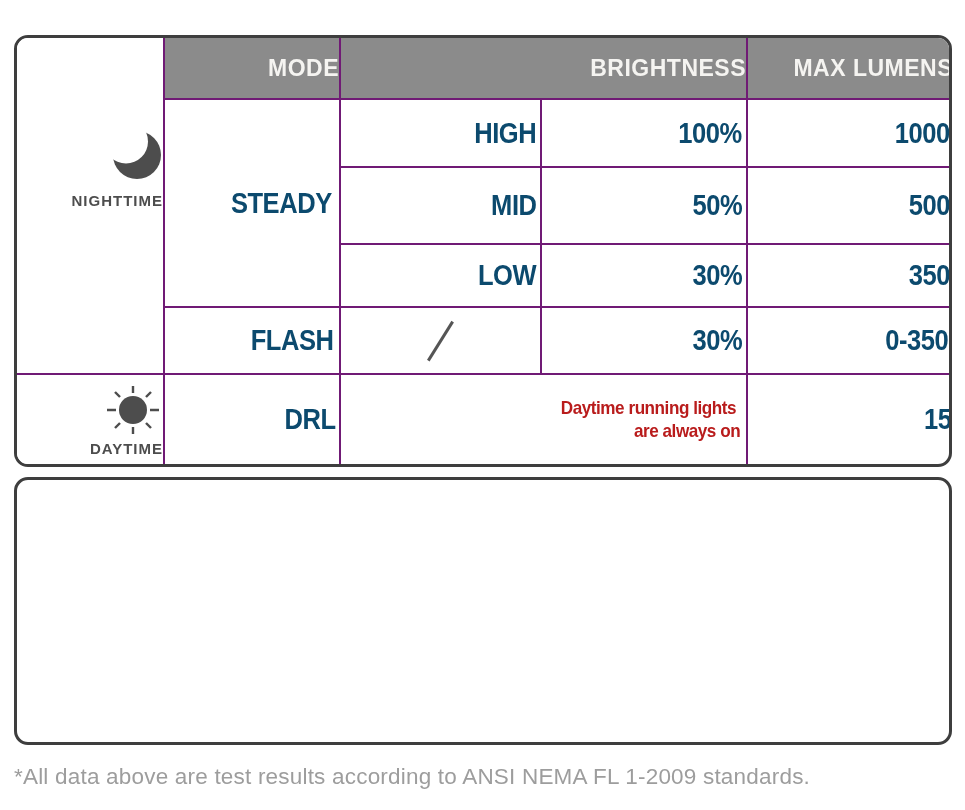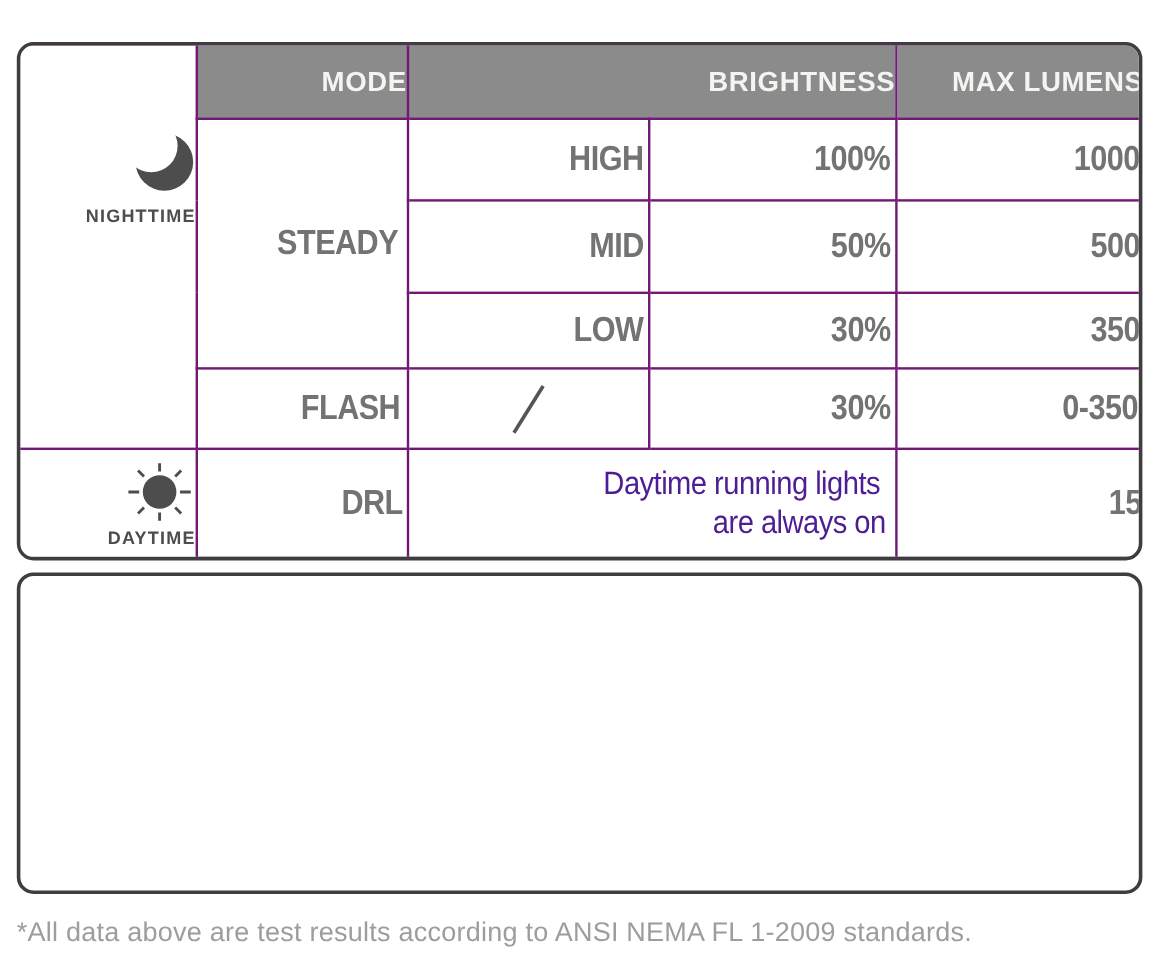--- a/index.html
+++ b/index.html
@@ -43,52 +43,52 @@
     background: #8b8b8b;
     color: #f5f4f1;
     font-weight: 700;
     font-size: 23px;
     letter-spacing: 0.5px;
   }
   #t2 th { font-size: 25px; letter-spacing: 0.2px; }
   td.val {
     font-weight: 700;
     font-size: 29px;
-    color: #737373;
+    color: #0c4a6e;
     border-radius: 23px;
   }
   td.val .tx {
     display: inline-block;
     transform: scaleX(0.88);
     letter-spacing: -0.5px;
     white-space: nowrap;
   }
   td.icon-cell { background: #ffffff; }
   td.night-cell { vertical-align: top; }
-  .night-inner { padding-top: 66px; }
+  .night-inner { padding-top: 86px; }
   .icon-label {
     font-weight: 700;
     font-size: 15px;
     letter-spacing: 1px;
     color: #4d4d4d;
     margin-top: 10px;
   }
   .moon-box, .sun-box { line-height: 0; }
   .sun-box { margin-top: 2px; }
   .slash {
     width: 2.5px;
     height: 46px;
     background: #555555;
     margin: 0 auto;
     transform: rotate(32deg);
   }
   .drl-desc {
-    font-weight: 400;
-    font-size: 27px;
-    color: #4c1d95;
+    font-weight: 700;
+    font-size: 19px;
+    color: #b91c1c;
     line-height: 1.18;
   }
   .drl-desc .tx {
     display: inline-block;
     transform: scaleX(0.9);
     letter-spacing: -0.5px;
     white-space: nowrap;
   }
   #footnote {
     position: absolute;

